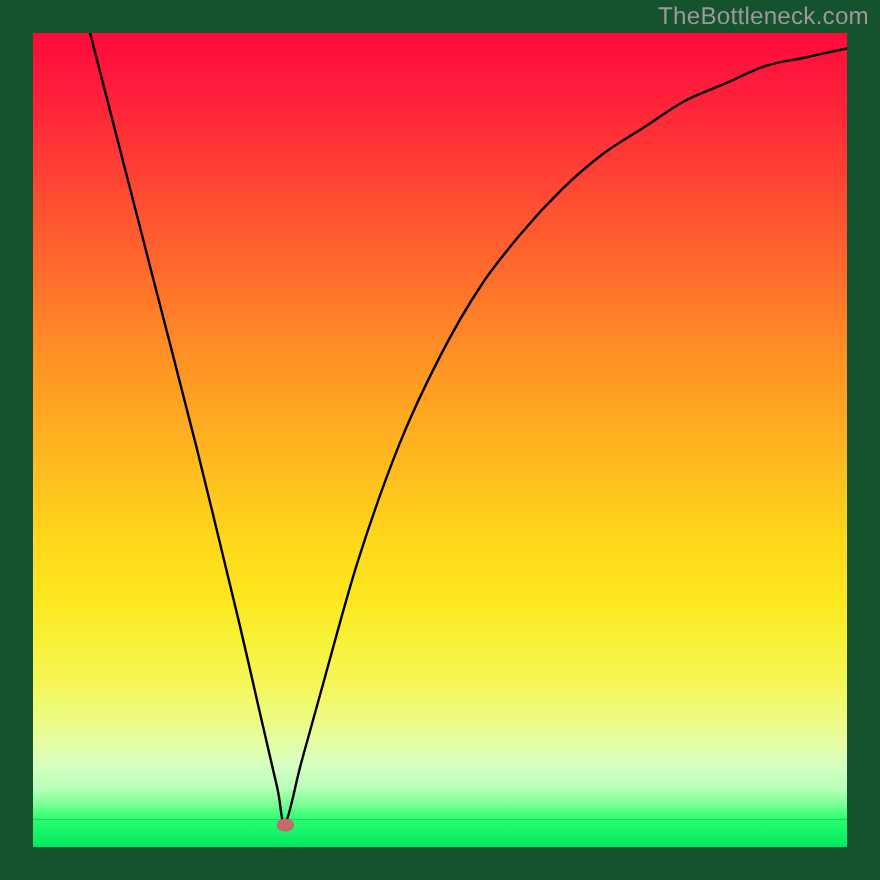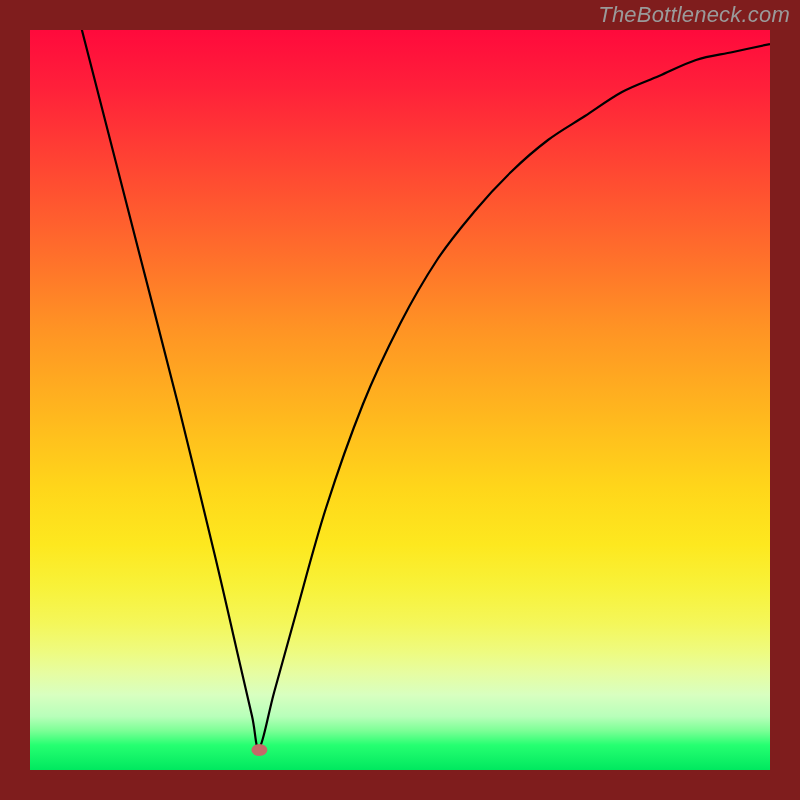--- a/index.html
+++ b/index.html
@@ -9,22 +9,21 @@
     height: 800px;
     overflow: hidden;
     background: #000;
     font-family: Arial, Helvetica, sans-serif;
   }
   .frame {
     position: absolute;
     left: 0; top: 0;
     width: 800px;
     height: 800px;
-    background: #7f1d1d;
-    font-style: italic;
+    background: #14532d;
   }
   .plot-area {
     position: absolute;
     left: 30px;
     top: 30px;
     width: 740px;
     height: 740px;
     overflow: hidden;
   }
   .grad {

